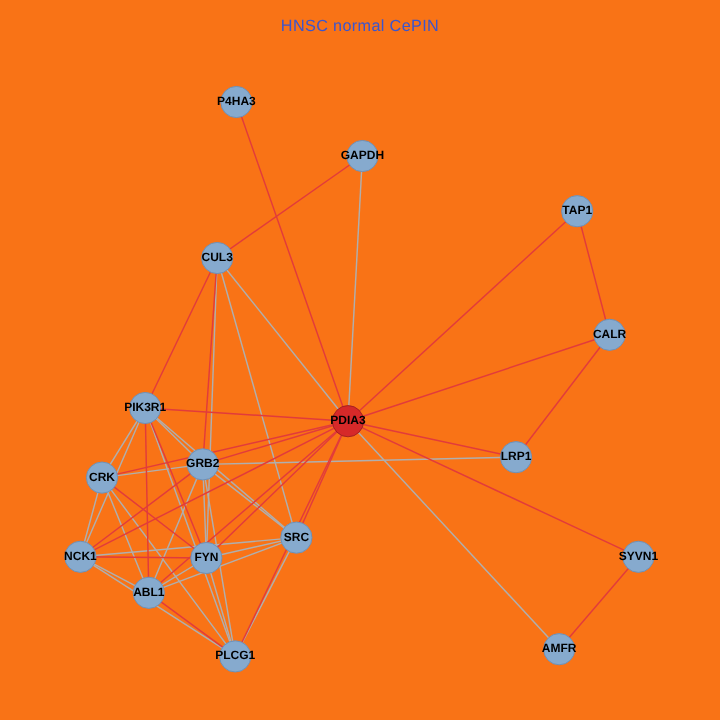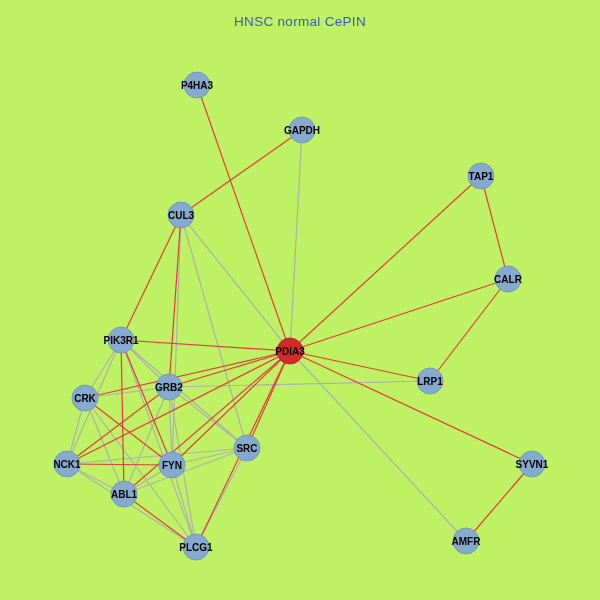--- a/index.html
+++ b/index.html
@@ -5,21 +5,21 @@
   html, body {
     margin: 0;
     padding: 0;
     background: #ffffff;
     font-family: "Liberation Sans", sans-serif;
   }
   .figure {
     position: relative;
     width: 600px;
     height: 600px;
-    background: #bef264;
+    background: #f97316;
     overflow: hidden;
   }
   svg { display: block; }
   .plot-title {
     font-family: "Liberation Sans", sans-serif;
     font-size: 13.5px;
     font-weight: 500;
     letter-spacing: 0.3px;
   }
   .node-label {

